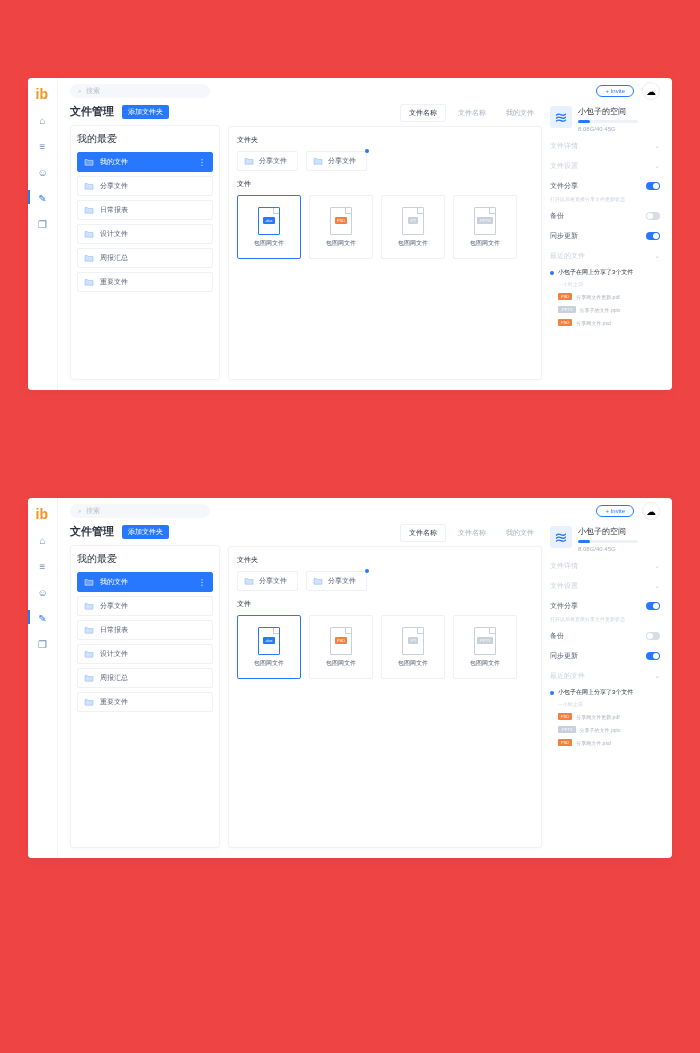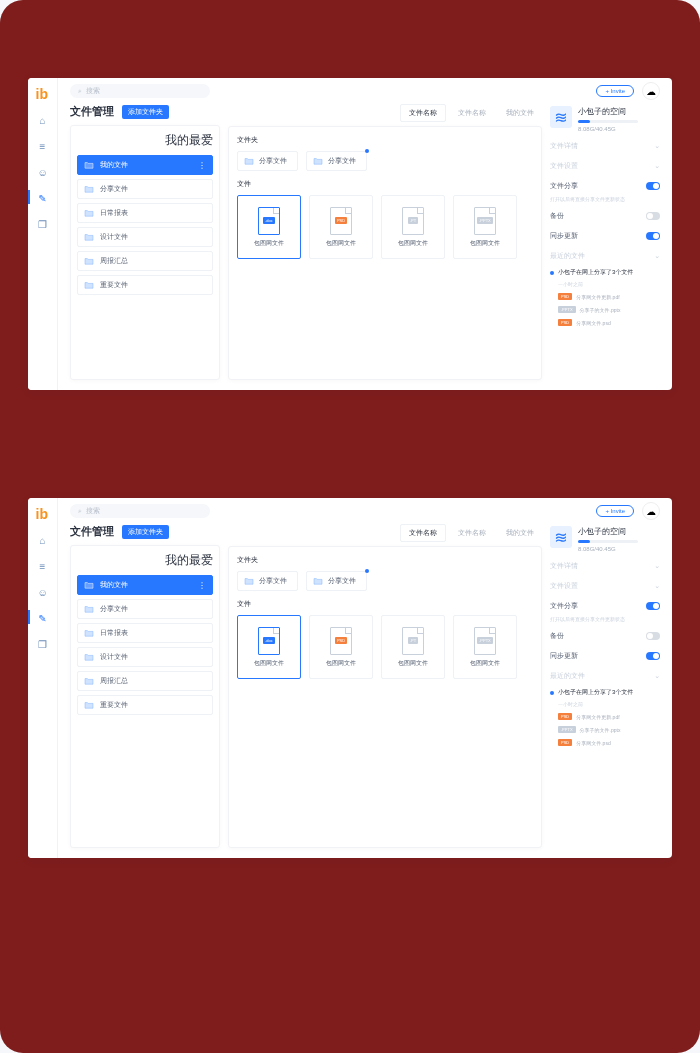--- a/index.html
+++ b/index.html
@@ -1,17 +1,17 @@
 <!DOCTYPE html>
 <html><head>
 <meta charset="utf-8">
 <style>
 * { margin: 0; padding: 0; box-sizing: border-box; font-family: -apple-system, BlinkMacSystemFont, "Segoe UI", sans-serif; }
 body { background: #f5f7fa; width: 700px; height: 1053px; }
-.canvas { width: 700px; height: 1053px; background: #7f1d1d; position: relative; border-radius: 23px; }
+.canvas { width: 700px; height: 1053px; background: #ef4444; position: relative; }
 .banner { position: absolute; top: 25px; left: 50%; transform: translateX(-50%); font-size: 32px; letter-spacing: 12px; color: #d8dde3; font-weight: 300; }
 .app { position: absolute; left: 28px; right: 28px; top: 78px; height: 312px; background: #fff; border-radius: 4px; box-shadow: 0 2px 12px rgba(0,0,0,0.05); display: flex; overflow: hidden; }
 .app2 { position: absolute; left: 28px; right: 28px; top: 498px; height: 360px; background: #fff; border-radius: 4px; box-shadow: 0 2px 12px rgba(0,0,0,0.05); display: flex; overflow: hidden; }
 .watermark { position: absolute; left: 50%; top: 408px; transform: translateX(-50%); color: #e0e3e8; font-size: 20px; font-weight: 600; }
 .nav { width: 30px; background: #fff; display: flex; flex-direction: column; align-items: center; padding-top: 8px; gap: 14px; border-right: 1px solid #f0f2f5; }
 .logo { width: 14px; height: 14px; color: #f7931e; font-weight: 900; font-size: 14px; }
 .nav-icon { width: 12px; height: 12px; color: #6b8db8; display: flex; align-items: center; justify-content: center; cursor: pointer; font-size: 10px; }
 .nav-icon.active { color: #2878ff; position: relative; }
 .nav-icon.active::before { content:''; position:absolute; left:-9px; top:-2px; width:2px; height:14px; background:#2878ff; }
 .main { flex: 1; display: flex; flex-direction: column; }
@@ -19,21 +19,21 @@
 .search { flex: 0 0 140px; height: 14px; background: #f5f7fa; border-radius: 8px; display: flex; align-items: center; padding: 0 8px; gap: 4px; font-size: 7px; color: #b8c0cc; }
 .topbar-spacer { flex: 1; }
 .invite-btn { height: 12px; padding: 0 8px; border: 1px solid #2878ff; border-radius: 6px; font-size: 6px; color: #2878ff; display: flex; align-items: center; cursor: pointer; }
 .avatar { width: 18px; height: 18px; border-radius: 50%; background: #fff; border: 1px solid #eee; display:flex;align-items:center;justify-content:center;font-size:10px; }
 .body { flex: 1; display: flex; padding: 0 12px 10px 12px; gap: 8px; }
 .left { flex: 0 0 150px; display:flex; flex-direction:column; }
 .title-row { display: flex; align-items: center; gap: 8px; margin-bottom: 6px; }
 .page-title { font-size: 11px; font-weight: 700; color: #2c3340; }
 .add-btn { font-size: 7px; background: #2878ff; color: #fff; padding: 2px 6px; border-radius: 2px; cursor: pointer; }
 .fav-card { background: #fff; border: 1px solid #f0f2f5; border-radius: 3px; padding: 6px; flex:1; box-shadow: 0 1px 4px rgba(0,0,0,0.03); }
-.fav-title { font-size: 12px; color: #2c3340; margin-bottom: 6px; text-align: right; }
+.fav-title { font-size: 10px; color: #2c3340; margin-bottom: 6px; }
 .fav-item { height: 20px; display: flex; align-items: center; gap: 6px; padding: 0 6px; border: 1px solid #eef1f5; border-radius: 2px; margin-bottom: 4px; font-size: 7px; color: #5a6475; cursor: pointer; }
 .fav-item.active { background: #2878ff; color: #fff; border-color: #2878ff; }
 .fav-item.active .folder-icon path { stroke: #fff; fill: rgba(255,255,255,0.3); }
 .fav-item .more { margin-left: auto; font-size: 8px; }
 .folder-icon { width: 10px; height: 8px; }
 .center { flex: 1; display:flex; flex-direction:column; }
 .tabs { display: flex; gap: 4px; align-items: center; justify-content: flex-end; margin-bottom: 4px; }
 .tab { font-size: 7px; padding: 3px 8px; border-radius: 2px; color: #a8b0bc; cursor: pointer; }
 .tab.active { background: #fff; border: 1px solid #eef1f5; color: #2c3340; }
 .files-card { background: #fff; border: 1px solid #f0f2f5; border-radius: 3px; padding: 8px; flex:1; box-shadow: 0 1px 4px rgba(0,0,0,0.03); }

